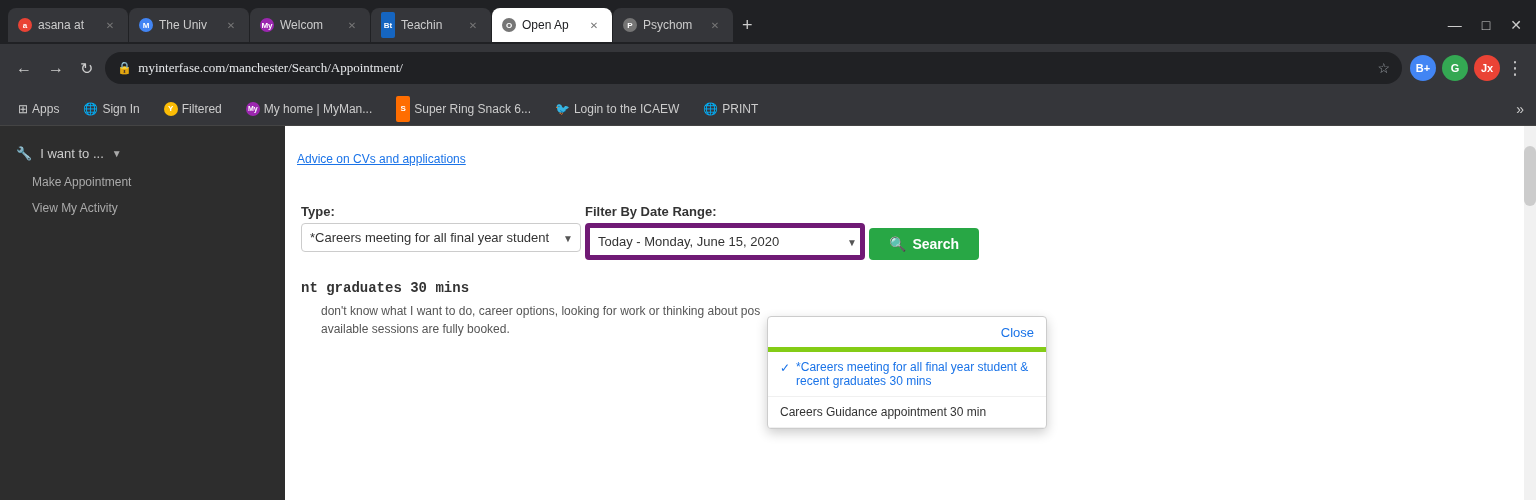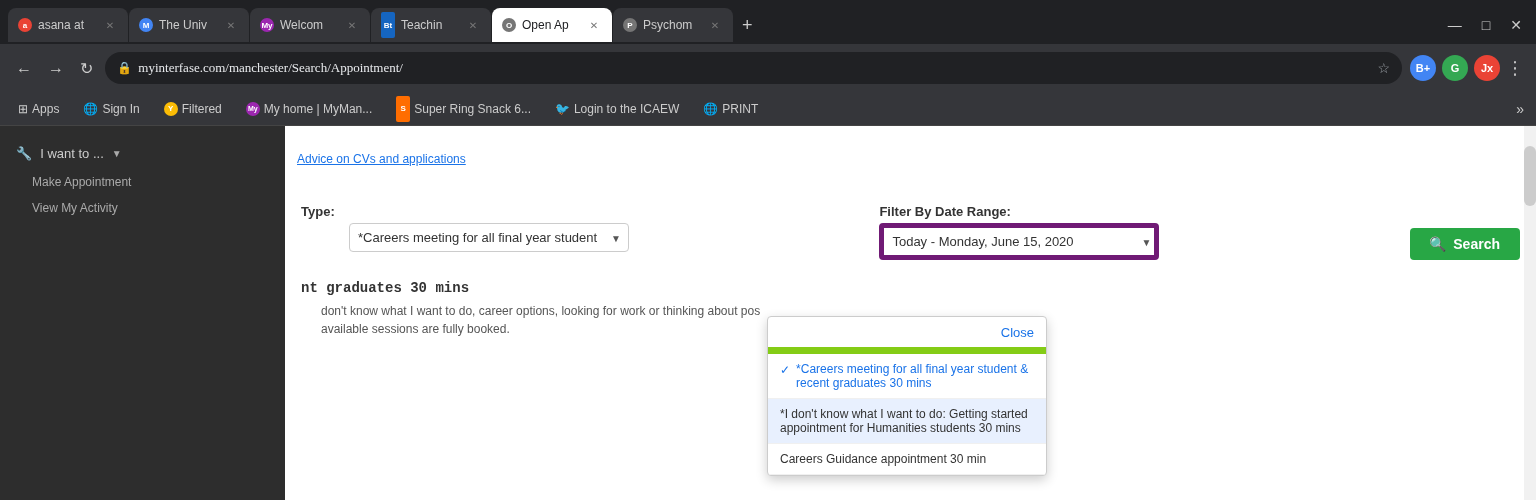--- a/index.html
+++ b/index.html
@@ -76,31 +76,30 @@
     .sidebar-sub-item {
       padding: 6px 16px 6px 32px; color: #aaa; font-size: 12px; cursor: pointer;
     }
     .chevron-icon { font-size: 10px; color: #aaa; }
 
     
     .main-content { flex: 1; background: #fff; overflow: hidden; position: relative; }
 
     .top-link { color: #1a73e8; font-size: 12px; padding: 26px 12px; text-decoration: underline; cursor: pointer; }
 
-    .search-form { padding: 12px 16px; display: flex; align-items: flex-start; gap: 4px; flex-wrap: wrap; justify-content: space-between; }
+    .search-form { padding: 12px 16px; display: flex; align-items: flex-start; gap: 4px; flex-wrap: wrap; }
 
     .form-group { display: flex; flex-direction: column; gap: 4px; }
     .form-label { font-size: 13px; font-weight: bold; color: #333; }
 
     .type-select-wrap { position: relative; display: flex; align-items: center; }
     .type-select {
       appearance: none; border: 1px solid #ccc; border-radius: 4px; padding: 6px 30px 6px 8px;
       font-size: 13px; background: #fff; min-width: 280px; cursor: pointer;
       color: #333;
-      margin-left: 48px;
     }
     .select-arrow {
       position: absolute; right: 8px; top: 50%; transform: translateY(-50%);
       pointer-events: none; color: #555; font-size: 10px;
     }
 
     .date-select-wrap { position: relative; display: flex; align-items: center; }
     .date-select {
       appearance: none; border: 5px solid #701a75; border-radius: 4px; padding: 6px 30px 6px 8px;
       font-size: 13px; background: #fff; min-width: 280px; cursor: pointer; color: #333;
@@ -113,21 +112,21 @@
     }
 
     
     .dropdown-container { position: absolute; left: 482px; top: 190px; z-index: 100; }
     .dropdown-menu {
       background: #fff; border: 1px solid #ccc; border-radius: 4px;
       width: 280px; box-shadow: 0 4px 12px rgba(0,0,0,0.2);
       max-height: 280px; overflow-y: auto;
     }
     .dropdown-header {
-      text-align: right; padding: 6px 12px; border-bottom: 7px solid #84cc16;
+      text-align: right; padding: 6px 12px; border-bottom: 5px solid #84cc16;
     }
     .dropdown-close {
       color: #1a73e8; font-size: 13px; cursor: pointer; text-decoration: none;
     }
     .dropdown-item {
       padding: 8px 12px; font-size: 12px; color: #333; cursor: pointer;
       border-bottom: 1px solid #f0f0f0; display: flex; align-items: flex-start; gap: 6px;
     }
     .dropdown-item.selected { color: #1a73e8; }
     .dropdown-item.highlighted { background: #e8f0fe; }
@@ -306,23 +305,20 @@
       <div class="dropdown-menu">
         <div class="dropdown-header">
           <span class="dropdown-close">Close</span>
         </div>
 
         <div class="dropdown-item selected">
           <span class="check-icon">✓</span>
           <span>*Careers meeting for all final year student &amp; recent graduates 30 mins</span>
         </div>
 
-        <div class="dropdown-item highlighted">
-          <span>*I don't know what I want to do: Getting started appointment for Humanities students 30 mins</span>
-        </div>
 
 
         <div class="dropdown-item">
           <span>Careers Guidance appointment 30 min</span>
         </div>
 
       </div>
     </div>
 
     <div class="result-area">

